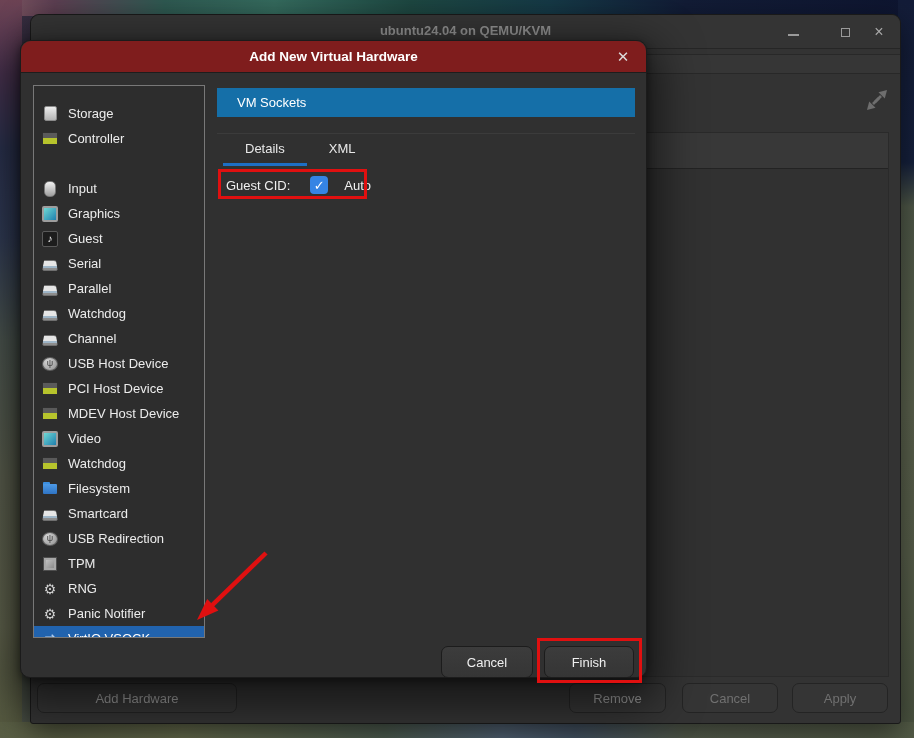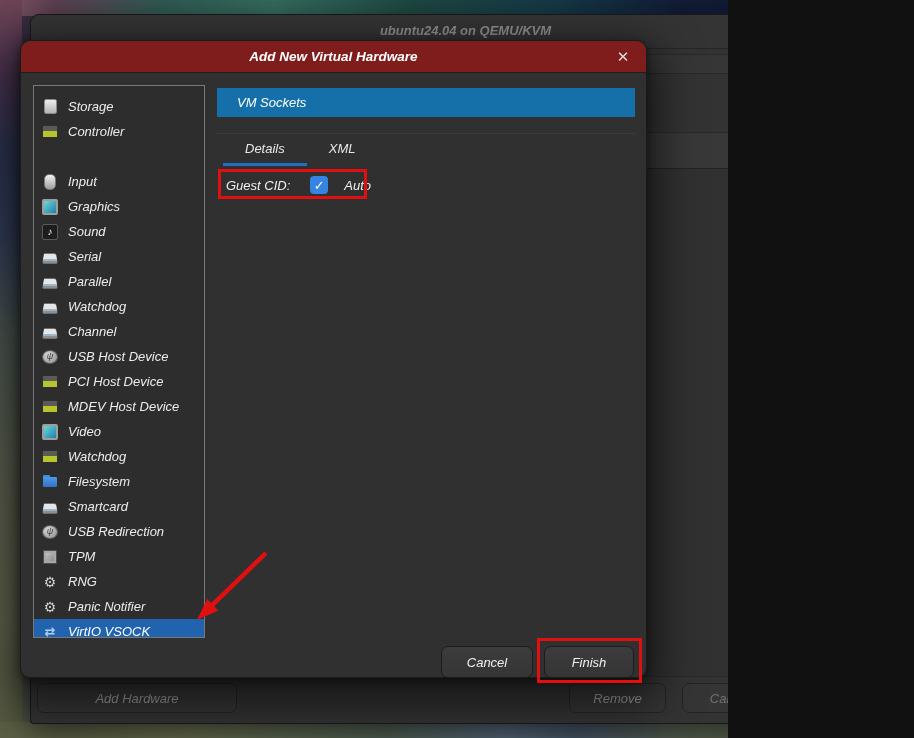--- a/index.html
+++ b/index.html
@@ -1,18 +1,17 @@
 <!DOCTYPE html>
 <html><head>
 <meta charset="utf-8">
 <style>
   html,body{margin:0;padding:0;background:#111;}
-  .stage{position:relative;width:728px;height:738px;overflow:hidden;
+  .stage{position:relative;width:914px;height:738px;overflow:hidden;
          font-family:"Liberation Sans","DejaVu Sans",sans-serif;
-         font-style:italic;
          -webkit-font-smoothing:antialiased;}
   .stage *{box-sizing:border-box;}
 
   
   .wallpaper{position:absolute;inset:0;
     background:linear-gradient(160deg,#3a2f42 0%,#2c3247 30%,#4a5149 60%,#5b5f4b 100%);}
   .wp-top{position:absolute;left:0;top:0;width:914px;height:16px;
     background:linear-gradient(90deg,#7d5662 0%,#5d3f52 6%,#2f5a52 18%,#356b5e 30%,#1e4842 45%,#163a47 60%,#121c36 75%,#0e1530 100%);}
   .wp-left{position:absolute;left:0;top:0;width:22px;height:738px;
     background:linear-gradient(180deg,#6e4455 0%,#4a3350 10%,#2c3350 20%,#323d58 32%,#4e5852 46%,#5d6150 65%,#62654f 85%,#55593f 100%);}
@@ -59,21 +58,21 @@
   .dlg-titlebar{position:absolute;left:0;top:0;width:100%;height:32px;
     background:#7f1d1d;border-bottom:1px solid #1d1d1d;border-radius:10px 10px 0 0;}
   .dlg-title{position:absolute;left:0;right:0;top:8px;text-align:center;
     font-size:13.5px;font-weight:bold;color:#ffffff;}
   .dlg-close{position:absolute;right:8px;top:0;width:30px;height:32px;
     display:flex;align-items:center;justify-content:center;
     font-size:15px;color:#dcdcdc;}
 
   
   .listbox{position:absolute;left:12px;top:44px;width:172px;height:553px;
-    background:#2d2d2d;border:1px solid #787878;overflow:hidden;padding-top:8px;}
+    background:#2d2d2d;border:1px solid #787878;overflow:hidden;padding-top:15px;}
   .hw-row{height:25px;display:flex;align-items:center;gap:10px;padding-left:8px;
     color:#ececec;font-size:13px;white-space:nowrap;}
   .hw-row.selected{background:#2163ae;color:#ffffff;}
   .hw-row.spacer{pointer-events:none;}
   .hwicon{width:16px;height:16px;display:inline-flex;align-items:center;justify-content:center;flex:0 0 16px;}
 
   
   .disk-icon::before{content:"";width:11px;height:13px;border:1px solid #8a8a8a;border-radius:2px;
     background:linear-gradient(180deg,#ececec,#b4b4b4);}
   .card-icon::before{content:"";width:15px;height:11px;border:1px solid #2f2f2f;border-radius:1px;
@@ -189,21 +188,21 @@
         <div class="hw-row">
           <span class="hwicon mouse-icon"></span>
           <span class="hwlabel">Input</span>
         </div>
         <div class="hw-row">
           <span class="hwicon monitor-icon"></span>
           <span class="hwlabel">Graphics</span>
         </div>
         <div class="hw-row">
           <span class="hwicon sound-icon">♪</span>
-          <span class="hwlabel">Sound</span>
+          <span class="hwlabel">Guest</span>
         </div>
         <div class="hw-row">
           <span class="hwicon port-icon"></span>
           <span class="hwlabel">Serial</span>
         </div>
         <div class="hw-row">
           <span class="hwicon port-icon"></span>
           <span class="hwlabel">Parallel</span>
         </div>
         <div class="hw-row">

